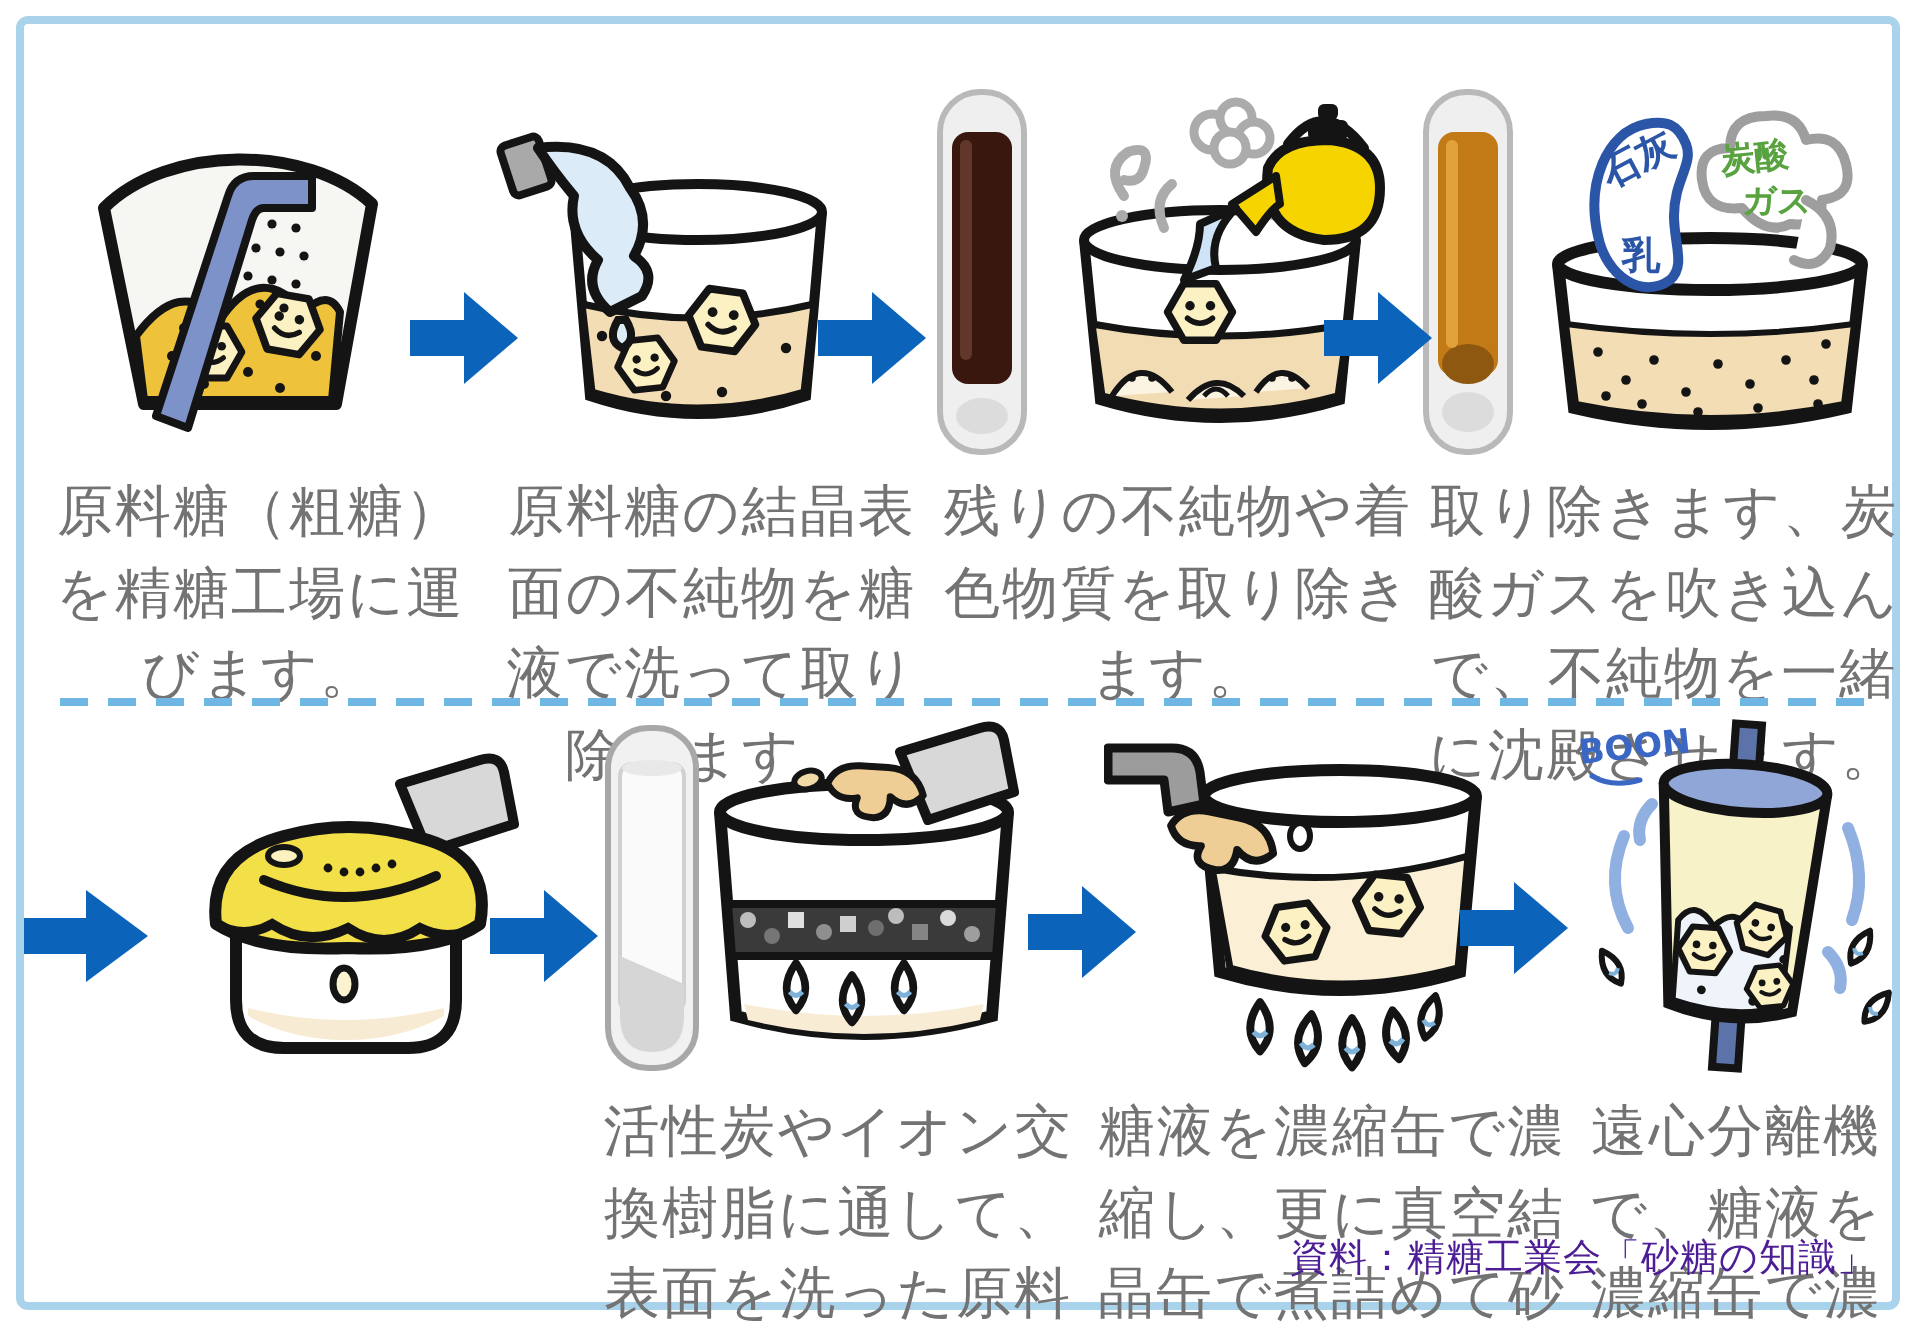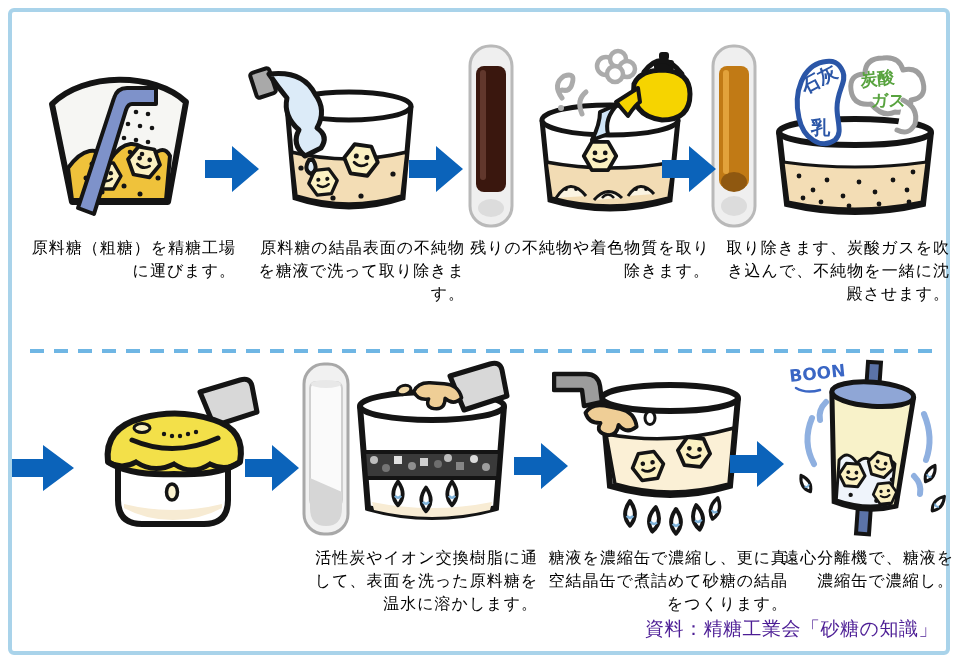--- a/index.html
+++ b/index.html
@@ -12,23 +12,23 @@
     border:4px solid #A9D3EA;border-radius:6px;pointer-events:none;
   }
   .fig{position:absolute;}
   .fig svg{display:block;width:100%;height:100%;}
   .arrow{position:absolute;}
   .divider{
     position:absolute;left:30px;right:20px;top:349px;height:4px;
     background:repeating-linear-gradient(90deg,#6FB6E4 0 14px,transparent 14px 24px);
   }
   .cap{
-    position:absolute;margin:0;color:#000000;
-    font-size:16px;line-height:1.45;letter-spacing:1px;
-    font-weight:500;text-align:right;
+    position:absolute;margin:0;color:#737373;
+    font-size:28px;line-height:1.45;letter-spacing:1px;
+    font-weight:500;text-align:center;
   }
   .source{
     position:absolute;right:22px;top:616px;margin:0;color:#4c1d95;
     font-size:19px;letter-spacing:0.5px;font-weight:500;
   }
   .defs-holder{position:absolute;width:0;height:0;overflow:hidden;}
   text{font-family:"DejaVu Sans","Liberation Sans",sans-serif;}
 </style>
 </head>
 <body>

